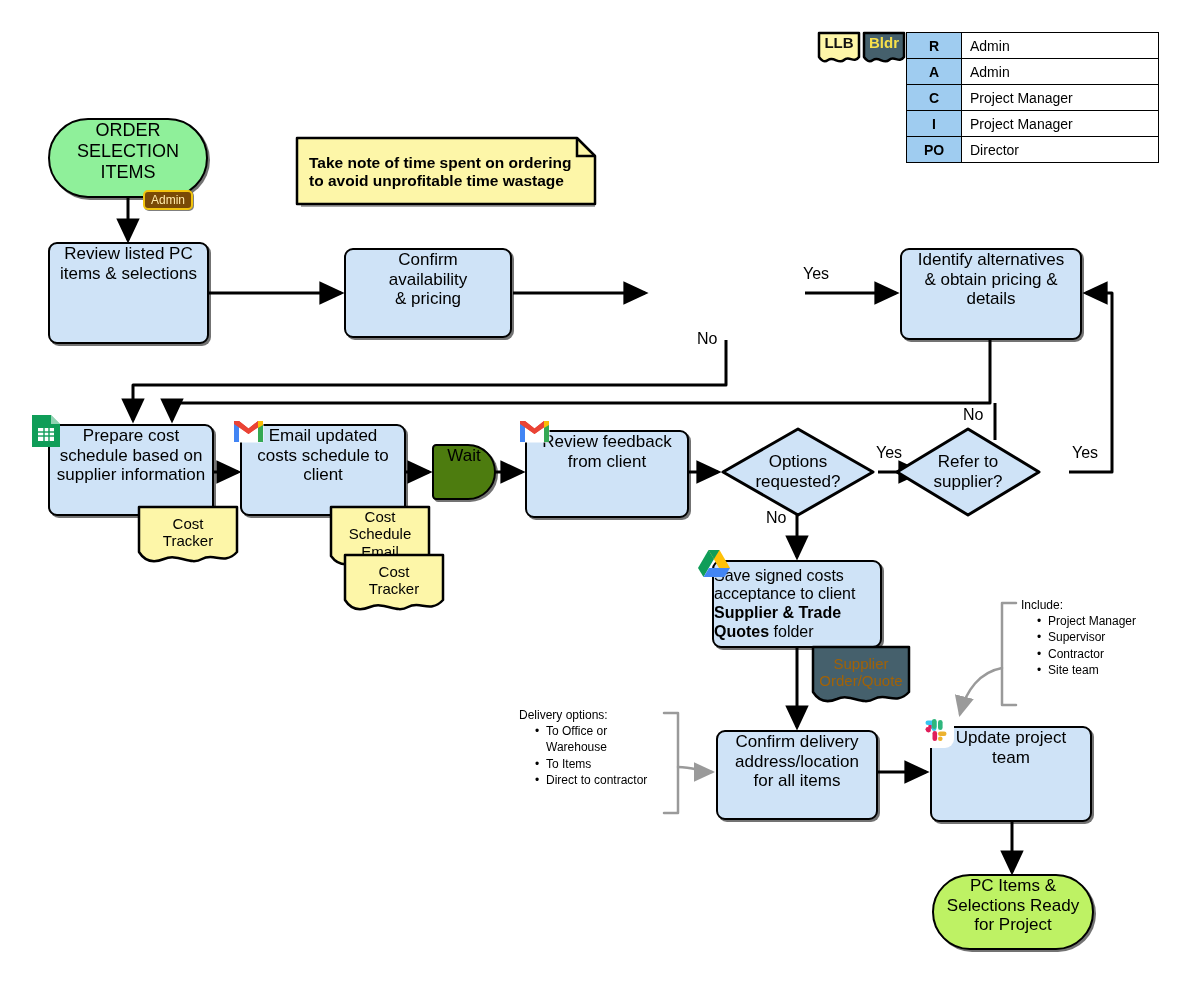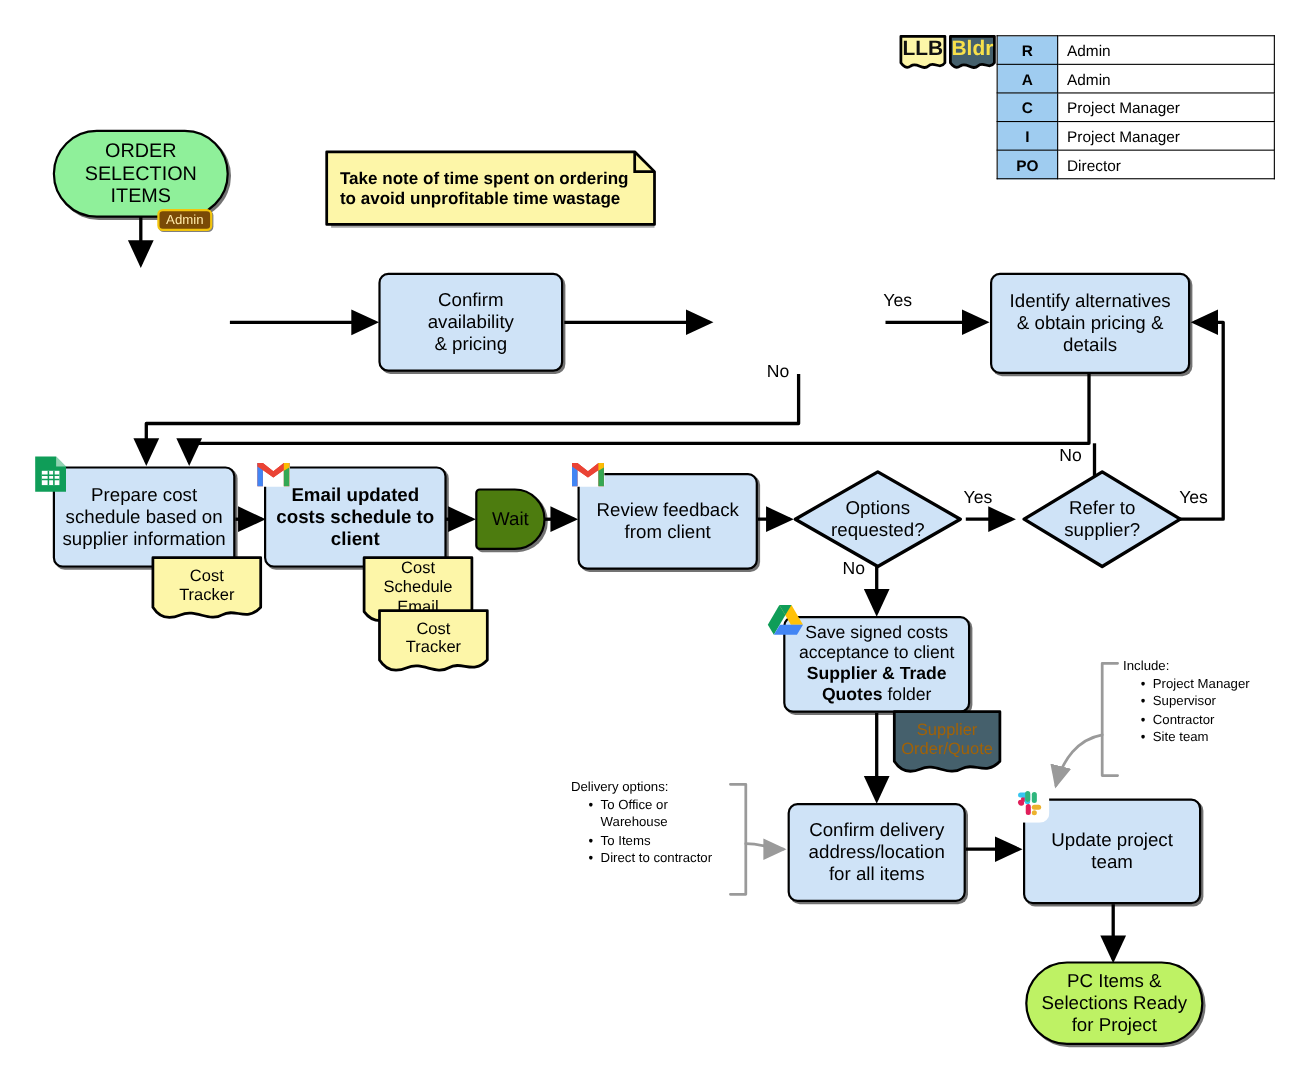--- a/index.html
+++ b/index.html
@@ -1,21 +1,21 @@
 <!DOCTYPE html>
 <html><head>
 <meta charset="utf-8">
 <style>
   html,body{margin:0;padding:0;background:#ffffff;}
   body{width:1180px;height:986px;position:relative;overflow:hidden;
        font-family:"Liberation Sans","DejaVu Sans",sans-serif;color:#000;}
   #stage{position:absolute;left:0;top:0;width:1180px;height:986px;}
   svg#wires{position:absolute;left:0;top:0;width:1180px;height:986px;pointer-events:none;}
 
-  .node{position:absolute;box-sizing:border-box;display:flex;align-items:center;
+  .node{position:absolute;box-sizing:border-box;display:flex;align-items:flex-start;
         justify-content:center;text-align:center;line-height:1.16;}
   .proc{background:#cfe3f7;border:2.5px solid #000;border-radius:9px;font-size:17px;
         box-shadow:2px 2px 0 rgba(0,0,0,0.55);}
   .term-green{background:#8ff09a;border:2.5px solid #000;border-radius:40px;font-size:18px;
         box-shadow:2px 2px 0 rgba(0,0,0,0.55);}
   .term-red{background:#bef264;border:2.5px solid #000;border-radius:40px;font-size:17px;
         box-shadow:2px 2px 0 rgba(0,0,0,0.55);}
   .wait{background:#4d7c0f;border:2.5px solid #000;font-size:17px;
         border-radius:6px 40px 40px 6px;box-shadow:2px 2px 0 rgba(0,0,0,0.55);}
 
@@ -25,21 +25,21 @@
         font-size:17px;line-height:1.16;}
 
   .note{position:absolute;font-size:15px;text-align:center;line-height:1.15;}
   .note .ntext{position:absolute;left:0;top:0;width:100%;display:flex;
         align-items:center;justify-content:center;text-align:center;}
 
   .badge{position:absolute;background:#7a4a06;border:2px solid #f2c40c;border-radius:5px;
         color:#ffe9a8;font-size:12px;padding:1px 6px;line-height:1.2;
         box-shadow:1px 1px 0 rgba(0,0,0,0.5);}
 
-  .legend-tag{position:absolute;font-size:19px;font-weight:bold;text-align:center;}
+  .legend-tag{position:absolute;font-size:15px;font-weight:bold;text-align:center;}
 
   table.raci{position:absolute;border-collapse:collapse;font-size:14px;}
   table.raci td{border:1px solid #000;padding:3px 8px;height:19px;}
   table.raci td.k{background:#9fccf0;font-weight:bold;text-align:center;width:38px;}
   table.raci td.v{background:#fff;text-align:left;width:180px;}
 
   .annot{position:absolute;font-size:12px;line-height:1.35;}
   .annot ul{margin:0;padding-left:16px;list-style:none;}
   .annot li{position:relative;padding-left:11px;}
   .annot li:before{content:"\2022";position:absolute;left:0;top:0;}
@@ -152,20 +152,24 @@
 
   <div class="node term-green" style="left:48px;top:118px;width:160px;height:80px;">
     <span style="white-space:pre-line;">ORDER
 SELECTION
 ITEMS</span>
   </div>
   <div class="badge" style="left:143px;top:190px;">
     <span>Admin</span>
   </div>
 
+  <div class="node proc" style="left:48px;top:242px;width:161px;height:102px;">
+    <span style="white-space:pre-line;">Review listed PC
+items &amp; selections</span>
+  </div>
 
   <div class="node proc" style="left:344px;top:248px;width:168px;height:90px;">
     <span style="white-space:pre-line;">Confirm
 availability
 &amp; pricing</span>
   </div>
 
 
   <div class="node proc" style="left:900px;top:248px;width:182px;height:92px;">
     <span style="white-space:pre-line;">Identify alternatives
@@ -186,21 +190,21 @@
       <g stroke="#0f9d58" stroke-width="1.4">
         <line x1="7" y1="18" x2="23" y2="18"></line>
           <line x1="7" y1="22" x2="23" y2="22"></line>
         <line x1="13" y1="14" x2="13" y2="27"></line>
           <line x1="18" y1="14" x2="18" y2="27"></line>
       </g>
     </svg>
   </div>
 
   <div class="node proc" style="left:240px;top:424px;width:166px;height:92px;">
-    <span style="white-space:pre-line;font-weight:bold;">Email updated
+    <span style="white-space:pre-line;">Email updated
 costs schedule to
 client</span>
   </div>
   <div class="icon ic-gmail" style="left:233px;top:418px;">
     <svg width="31" height="25" viewBox="0 0 31 25">
       <rect x="0.5" y="0.5" width="30" height="24" rx="2" fill="#fff"></rect>
       <path d="M1,3 L1,24 L6,24 L6,9 L15.5,16 L25,9 L25,24 L30,24 L30,3 L25,3 L15.5,10.5 L6,3 Z" fill="#ea4335"></path>
       <path d="M1,3 L1,24 L6,24 L6,9 Z" fill="#4285f4"></path>
       <path d="M25,3 L25,24 L30,24 L30,3 Z" fill="#34a853"></path>
       <path d="M6,3 L15.5,10.5 L25,3 L30,3 L30,6 L15.5,16 L1,6 L1,3 Z" fill="#ea4335"></path>
@@ -228,21 +232,21 @@
   </div>
 
   <div class="diamond" style="left:720px;top:426px;width:156px;height:92px;">
     <svg width="156" height="92" viewBox="0 0 156 92">
       <path d="M78,3 L153,46 L78,89 L3,46 Z" fill="#cfe3f7" stroke="#000" stroke-width="3" stroke-linejoin="round"></path>
     </svg>
     <div class="dlabel" style="white-space:pre-line;">Options
 requested?</div>
   </div>
 
-  <div class="diamond" style="left:928px;top:426px;width:148px;height:92px;">
+  <div class="diamond" style="left:894px;top:426px;width:148px;height:92px;">
     <svg width="148" height="92" viewBox="0 0 148 92">
       <path d="M74,3 L145,46 L74,89 L3,46 Z" fill="#cfe3f7" stroke="#000" stroke-width="3" stroke-linejoin="round"></path>
     </svg>
     <div class="dlabel" style="white-space:pre-line;">Refer to
 supplier?</div>
   </div>
 
   <div class="node proc" style="left:712px;top:560px;width:170px;height:88px;flex-direction:column;font-size:16px;">
     <span>Save signed costs</span>
     <span>acceptance to client</span>

